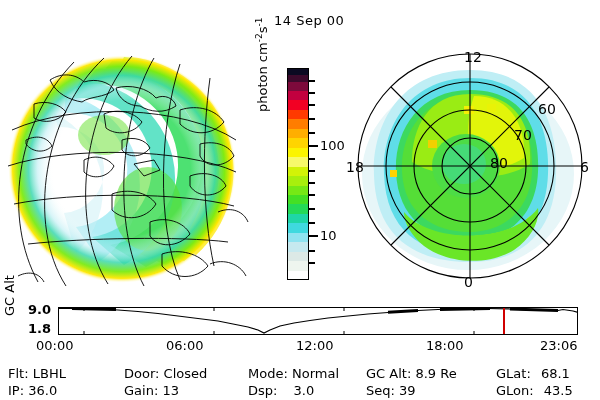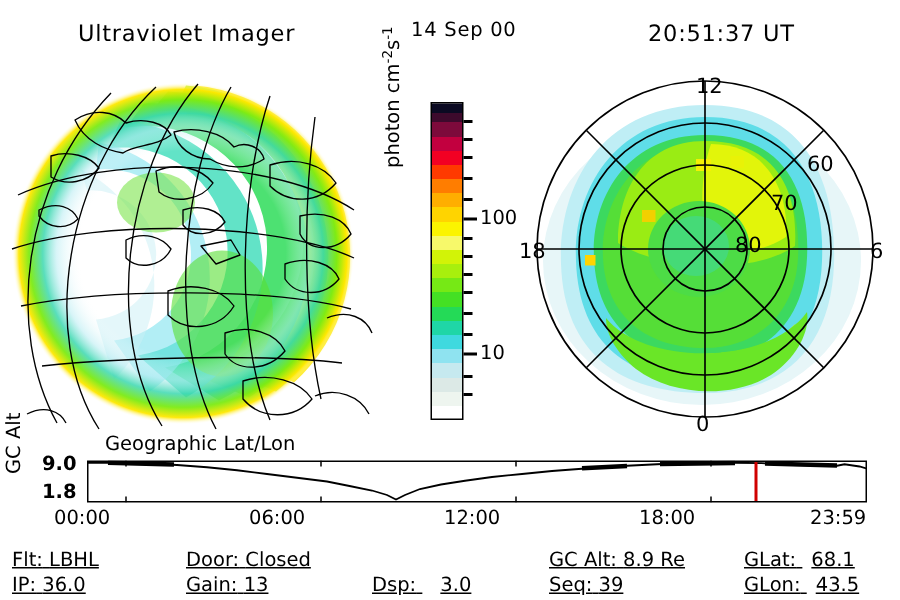--- a/index.html
+++ b/index.html
@@ -60,31 +60,29 @@
   #gcalt-label{left:2px;top:24px;font-size:13px;white-space:nowrap;
                transform:rotate(-90deg);transform-origin:left top;}
   .alt-tick{left:28px;font-size:13px;font-weight:bold;}
   #geo-label{left:70px;top:-3px;font-size:13px;}
   #apex-label{left:408px;top:-3px;font-size:13px;}
   .time-lab{top:46px;font-size:13px;}
   #redmark{left:503px;top:16px;width:1.5px;height:26px;background:#d00000;}
 
   
   #status{top:366px;left:0;width:600px;height:34px;font-size:13px;}
-  .st{position:absolute;white-space:nowrap;text-decoration:underline;}
+  .st{position:absolute;white-space:nowrap;}
   .r1{top:0;} .r2{top:17px;}
   .c1{left:8px;} .c2{left:124px;} .c3{left:248px;} .c4{left:366px;} .c5{left:496px;}
 </style>
 </head>
 <body>
 
 <div class="abs" id="header">
-  <div class="abs" id="title">Ultraviolet Imager</div>
   <div class="abs" id="date">14 Sep 00</div>
-  <div class="abs" id="time">20:51:37 UT</div>
 </div>
 
 <div class="abs" id="globe-panel">
 <svg id="globe-svg" width="262" height="250" viewBox="0 0 262 250">
   <defs>
     <clipPath id="diskClip">
           <circle cx="118" cy="125" r="114"></circle>
         </clipPath>
     <radialGradient id="limbGrad" cx="0.5" cy="0.5" r="0.5">
       <stop offset="0.60" stop-color="#ffffff" stop-opacity="0"></stop>
@@ -241,21 +239,20 @@
   <text x="172" y="96" font-size="14" font-family="'DejaVu Sans',sans-serif">70</text>
   <text x="148" y="124" font-size="14" font-family="'DejaVu Sans',sans-serif">80</text>
 </svg>
 </div>
 
 <div class="abs" id="orbit-panel">
   <div class="abs" id="gcalt-label">GC Alt</div>
   <div class="abs alt-tick" style="top:10px">9.0</div>
   <div class="abs alt-tick" style="top:29px">1.8</div>
 
-  <div class="abs" id="geo-label">Geographic Lat/Lon</div>
 
   <div class="abs" id="orbit-box"></div>
 
   <svg class="abs" style="left:58px;top:15px" width="520" height="28" viewBox="0 0 520 28">
 
     <polyline fill="none" stroke="#000" stroke-width="1.2" points="0,1.5 20,1.5 40,2 60,3 80,4.5 100,6.5 120,9 140,11.5 160,14 175,17
               190,20 200,23 206,26 212,23 222,19 236,16 252,13.5 270,11 290,9
               310,7 330,5.5 350,4 370,3 390,2 410,1.5 430,1.5 450,1.8 460,2.5
               470,3 485,3.2 500,3.5 505,2.5 515,4 520,5.5"></polyline>
 
@@ -277,21 +274,21 @@
       <line x1="416" y1="0" x2="416" y2="4"></line>
     </g>
   </svg>
 
   <div class="abs" id="redmark"></div>
 
   <div class="abs time-lab" style="left:36px">00:00</div>
   <div class="abs time-lab" style="left:166px">06:00</div>
   <div class="abs time-lab" style="left:296px">12:00</div>
   <div class="abs time-lab" style="left:426px">18:00</div>
-  <div class="abs time-lab" style="left:540px">23:59</div>
+  <div class="abs time-lab" style="left:540px">23:06</div>
 </div>
 
 <div class="abs" id="status">
   <div class="st r1 c1">
     <span>Flt:</span>
     <span>LBHL</span>
   </div>
   <div class="st r2 c1">
     <span>IP:</span>
     <span>36.0</span>
@@ -299,20 +296,24 @@
 
   <div class="st r1 c2">
     <span>Door:</span>
     <span>Closed</span>
   </div>
   <div class="st r2 c2">
     <span>Gain:</span>
     <span>13</span>
   </div>
 
+  <div class="st r1 c3">
+    <span>Mode:</span>
+    <span>Normal</span>
+  </div>
   <div class="st r2 c3">
     <span>Dsp:</span>
     <span style="padding-left:12px">3.0</span>
   </div>
 
   <div class="st r1 c4">
     <span>GC Alt:</span>
     <span>8.9 Re</span>
   </div>
   <div class="st r2 c4">

